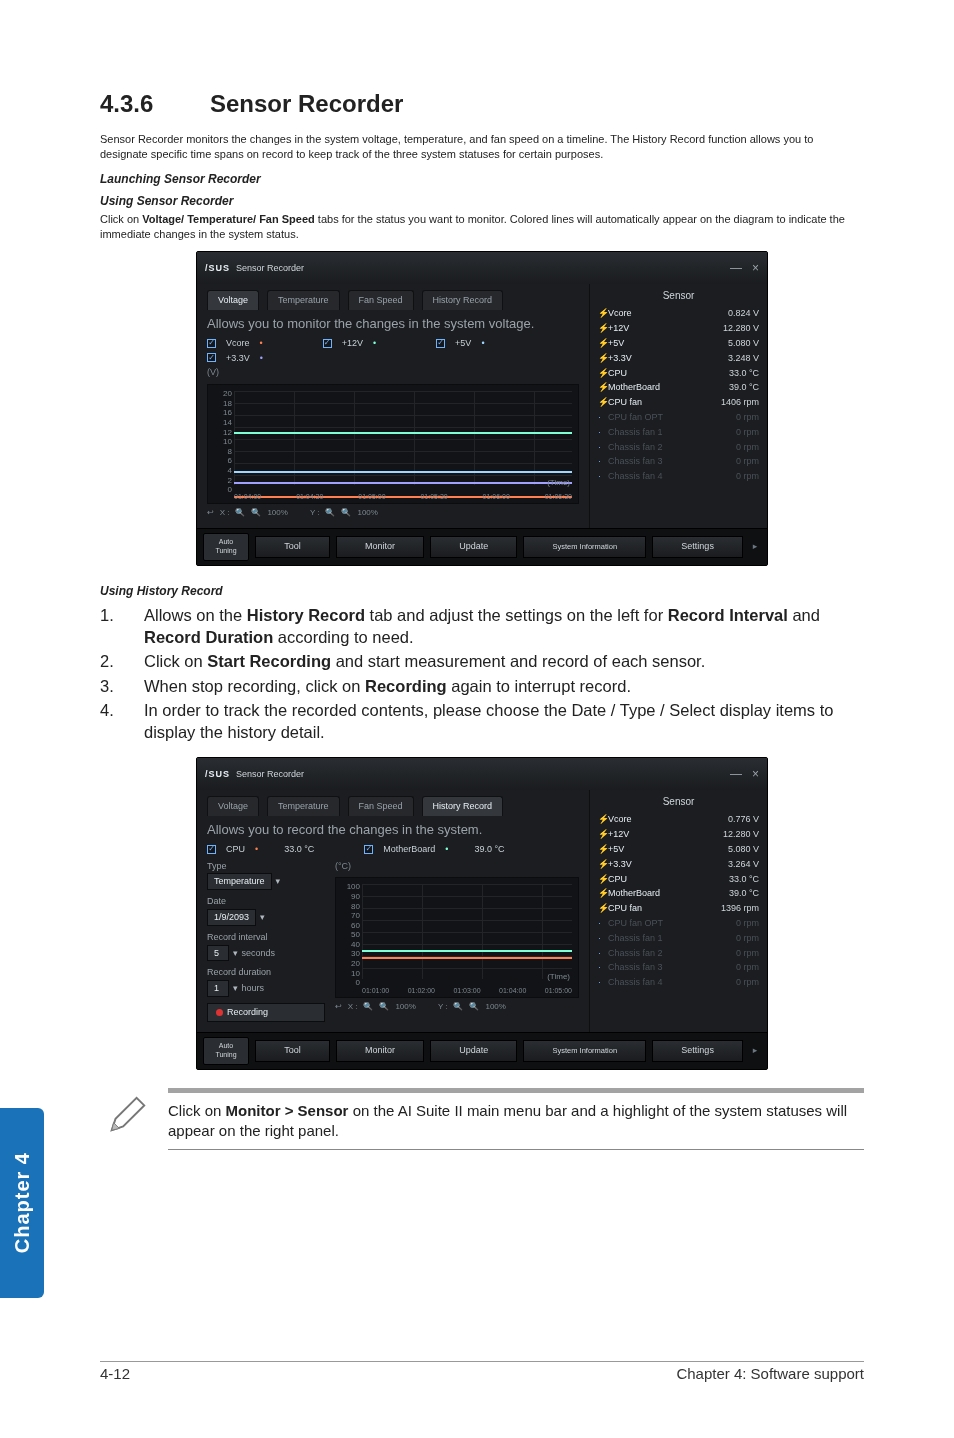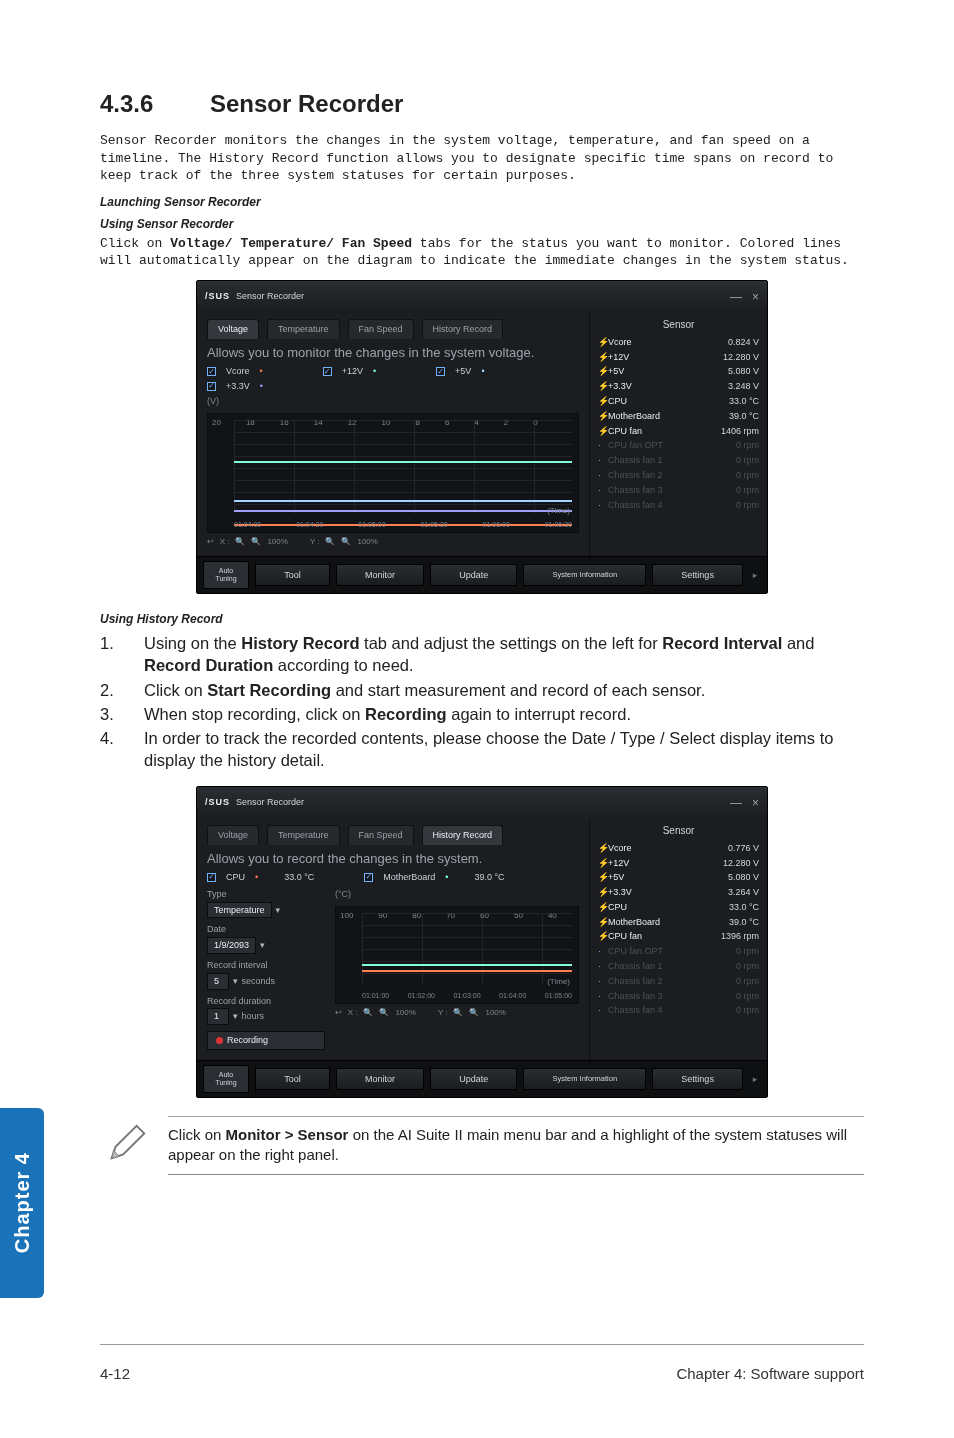--- a/index.html
+++ b/index.html
@@ -1,20 +1,20 @@
 <!DOCTYPE html>
 <html><head>
 <meta charset="utf-8">
 <style>
   * { box-sizing: border-box; margin: 0; padding: 0; }
   html, body { width: 954px; height: 1438px; background: #fff; font-family: Arial, Helvetica, sans-serif; color: #222; }
   .page { position: relative; width: 954px; height: 1438px; padding: 90px 90px 0 100px; }
   h2.section-title { font-size: 24px; font-weight: bold; margin-bottom: 14px; }
   h2.section-title .num { display: inline-block; width: 110px; }
-  p.body { font-size: 13px; line-height: 1.35; margin-bottom: 10px; font-family: Liberation Mono, monospace; }
+  p.body { font-size: 11px; line-height: 1.35; margin-bottom: 10px; }
   h3.sub { font-size: 12px; font-weight: bold; margin-top: 8px; margin-bottom: 4px; font-style: italic; }
   .bold { font-weight: bold; }
   ol.steps { list-style: none; counter-reset: step; margin: 6px 0 14px 0; }
   ol.steps > li { font-size: 16.5px; line-height: 1.35; padding-left: 44px; position: relative; margin-bottom: 2px; }
   ol.steps > li::before { counter-increment: step; content: counter(step) "."; position: absolute; left: 0; top: 0; }
 
   
   .app { width: 572px; margin: 8px auto 18px auto; background: #1b1d20; color: #aeb7bf; border: 1px solid #000; border-radius: 2px; font-size: 9px; line-height: 1.2; position: relative; }
   .app .titlebar { height: 22px; background: linear-gradient(#2a2d31, #1a1c1f); display: flex; align-items: center; padding: 16px 8px; color: #cfd6dc; }
   .app .titlebar .brand { font-weight: bold; letter-spacing: 1px; margin-right: 6px; color: #e6eef4; }
@@ -25,21 +25,21 @@
   .app .tabs { display: flex; gap: 8px; margin-bottom: 6px; }
   .app .tab { padding: 4px 10px; background: #26282c; border: 1px solid #0f1012; border-bottom: none; color: #98a2aa; border-radius: 3px 3px 0 0; font-size: 9px; }
   .app .tab.active { background: #34373c; color: #e6eef4; }
   .app .desc { color: #9aa3aa; margin-bottom: 6px; font-size: 13px; }
   .app .row { display: flex; gap: 10px; align-items: center; margin-bottom: 4px; }
   .app .chk { width: 9px; height: 9px; border: 1px solid #6fb3ff; display: inline-flex; align-items: center; justify-content: center; color: #6fb3ff; font-size: 8px; line-height: 1; background: #14161a; }
   .app .chk.on::after { content: "✓"; }
   .app .lbl { color: #c7d0d7; }
   .app .chart { height: 120px; background: #121316; border: 1px solid #0b0c0e; margin-top: 6px; position: relative; overflow: hidden; }
   .app .chart .grid { position: absolute; inset: 6px 6px 18px 26px; background-image: linear-gradient(#2d3034 1px, transparent 1px), linear-gradient(90deg, #2d3034 1px, transparent 1px); background-size: 100% 12px, 60px 100%; opacity: .6; }
-  .app .chart .ylabels { position: absolute; left: 4px; top: 4px; bottom: 18px; width: 20px; display: flex; flex-direction: row; justify-content: space-between; color: #7d8891; font-size: 8px; gap: 25px; }
+  .app .chart .ylabels { position: absolute; left: 4px; top: 4px; bottom: 18px; width: 20px; display: flex; flex-direction: column; justify-content: space-between; color: #7d8891; font-size: 8px; }
   .app .chart .yl { text-align: right; }
   .app .chart .xaxis { position: absolute; left: 26px; right: 6px; bottom: 2px; display: flex; justify-content: space-between; color: #7d8891; font-size: 7px; }
   .app .chart .time { position: absolute; right: 8px; bottom: 16px; color: #7d8891; font-size: 8px; }
   .app .zoombar { display: flex; align-items: center; gap: 6px; color: #7d8891; font-size: 8px; margin-top: 4px; }
   .app .zoombar .glass { color: #6fa6d6; }
   .app .sensorhdr { text-align: center; color: #cfd6dc; margin-bottom: 4px; font-size: 10px; }
   .app .sensor-row { display: flex; justify-content: space-between; padding: 2px 0; color: #9aa3aa; }
   .app .sensor-row.on { color: #e6eef4; }
   .app .sensor-row .ic { width: 10px; color: #6fb3ff; }
   .app .sensor-row .nm { flex: 1 1 auto; }
@@ -62,24 +62,24 @@
   .form .recbtn .dot { width: 7px; height: 7px; background: #d33; border-radius: 50%; }
 
   
   .chapter-tab { position: absolute; left: 0; bottom: 140px; width: 44px; height: 190px; background: #1a72b8; border-radius: 0 6px 6px 0; display: flex; align-items: center; justify-content: center; }
   .chapter-tab span { writing-mode: vertical-rl; transform: rotate(180deg); color: #fff; font-weight: bold; font-size: 20px; letter-spacing: 1px; }
 
   
   .note-wrap { display: flex; align-items: flex-start; gap: 14px; margin-top: 14px; }
   .note-icon { width: 54px; height: 54px; flex: 0 0 54px; display: flex; align-items: center; justify-content: center; }
   .note-icon svg { width: 46px; height: 46px; }
-  .note-box { flex: 1 1 auto; border-top: 1px solid #a3a3a3; border-bottom: 1px solid #888; padding: 8px 0; font-size: 15px; line-height: 1.35; }
+  .note-box { flex: 1 1 auto; border-top: 5px solid #a3a3a3; border-bottom: 1px solid #888; padding: 8px 0; font-size: 15px; line-height: 1.35; }
 
   
-  .page-footer { position: absolute; left: 100px; right: 90px; bottom: 56px; display: flex; justify-content: space-between; font-size: 15px; color: #333; border-top: 1px solid #999; padding-top: 20px; margin-top: 40px; }
+  .page-footer { position: absolute; left: 100px; right: 90px; bottom: 56px; display: flex; justify-content: space-between; font-size: 15px; color: #333; border-top: 1px solid #999; padding-top: 3px; margin-top: 40px; }
 
   
   .chart .line { position: absolute; left: 26px; right: 6px; height: 2px; background: #4aa6ff; }
 </style>
 </head>
 <body>
 
 <div class="page">
 
   <h2 class="section-title">
@@ -250,21 +250,21 @@
       <div class="fbtn">Update</div>
       <div class="fbtn" style="font-size:7.5px;line-height:1">System Information</div>
       <div class="fbtn">Settings</div>
       <div class="arrow">▸</div>
     </div>
   </div>
 
   <h3 class="sub">Using History Record</h3>
   <ol class="steps">
     <li>
-      <span>Using on the </span><span class="bold">History Record</span><span> tab and adjust the settings on the left for </span><span class="bold">Record Interval</span><span> and </span><span class="bold">Record Duration</span><span> according to need.</span>
+      <span>Allows on the </span><span class="bold">History Record</span><span> tab and adjust the settings on the left for </span><span class="bold">Record Interval</span><span> and </span><span class="bold">Record Duration</span><span> according to need.</span>
     </li>
     <li>
       <span>Click on </span><span class="bold">Start Recording</span><span> and start measurement and record of each sensor.</span>
     </li>
     <li>
       <span>When stop recording, click on </span><span class="bold">Recording</span><span> again to interrupt record.</span>
     </li>
     <li>
       <span>In order to track the recorded contents, please choose the Date / Type / Select display items to display the history detail.</span>
     </li>
@@ -335,21 +335,21 @@
                 </div>
             </div>
             <div class="recbtn">
                 <span class="dot"></span>
                 <span>Recording</span>
               </div>
           </div>
 
           <div style="flex:1">
             <div style="color:#7d8891">(°C)</div>
-            <div class="chart" style="height:98px">
+            <div class="chart" style="height:121px">
               <div class="ylabels">
                 <div class="yl">100</div>
                 <div class="yl">90</div>
                 <div class="yl">80</div>
                 <div class="yl">70</div>
                 <div class="yl">60</div>
                 <div class="yl">50</div>
                 <div class="yl">40</div>
                 <div class="yl">30</div>
                 <div class="yl">20</div>

